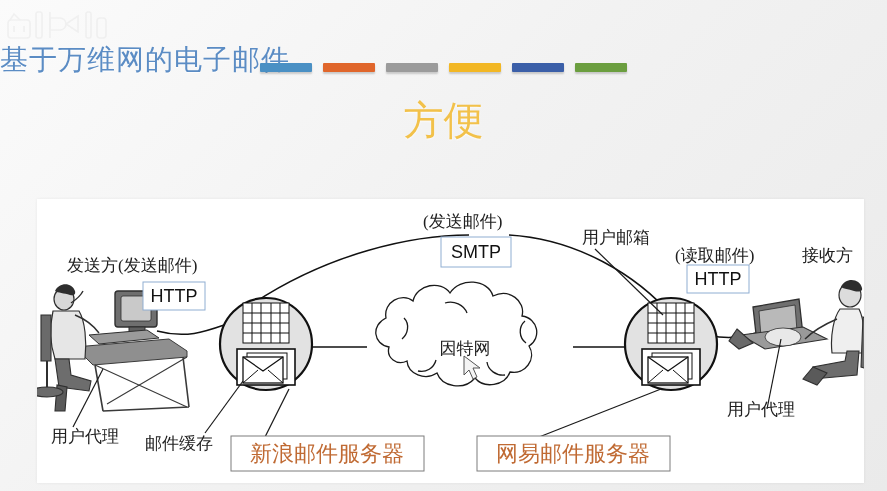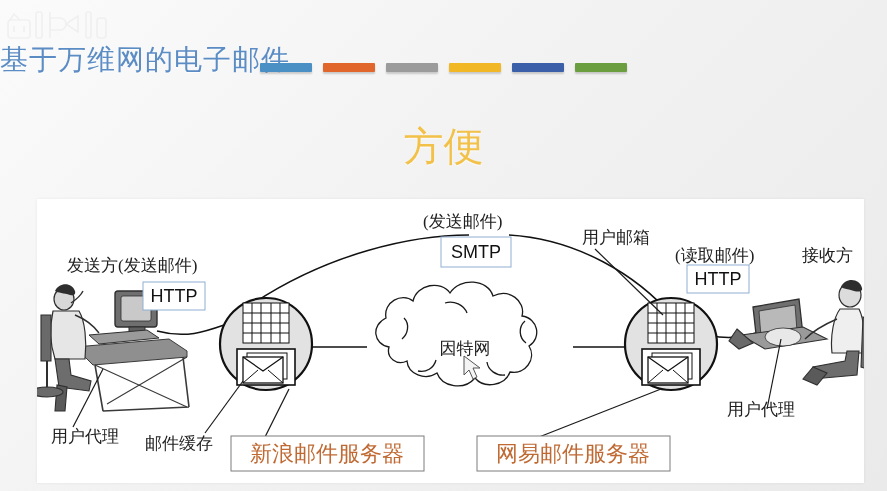--- a/index.html
+++ b/index.html
@@ -59,21 +59,21 @@
     width: 52px;
     height: 9px;
     border-radius: 1px;
     box-shadow: 0 2px 2px rgba(0,0,0,0.18);
   }
 
   
   #subtitle {
     position: absolute;
     left: 0;
-    top: 120px;
+    top: 94px;
     width: 887px;
     text-align: center;
     font-size: 40px;
     line-height: 54px;
     color: #f2c14a;
     text-shadow: 0 1px 2px rgba(255,255,255,0.85);
     font-family: "Liberation Serif", "DejaVu Serif", serif;
   }
 
   

